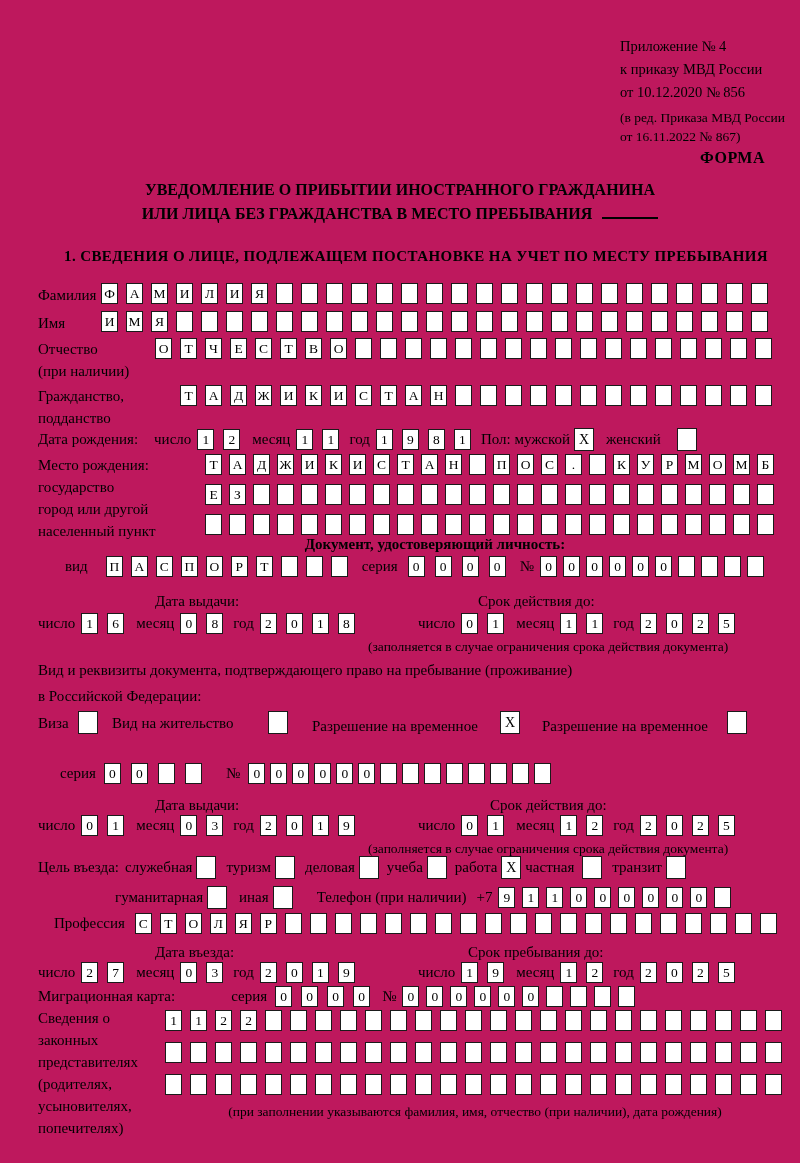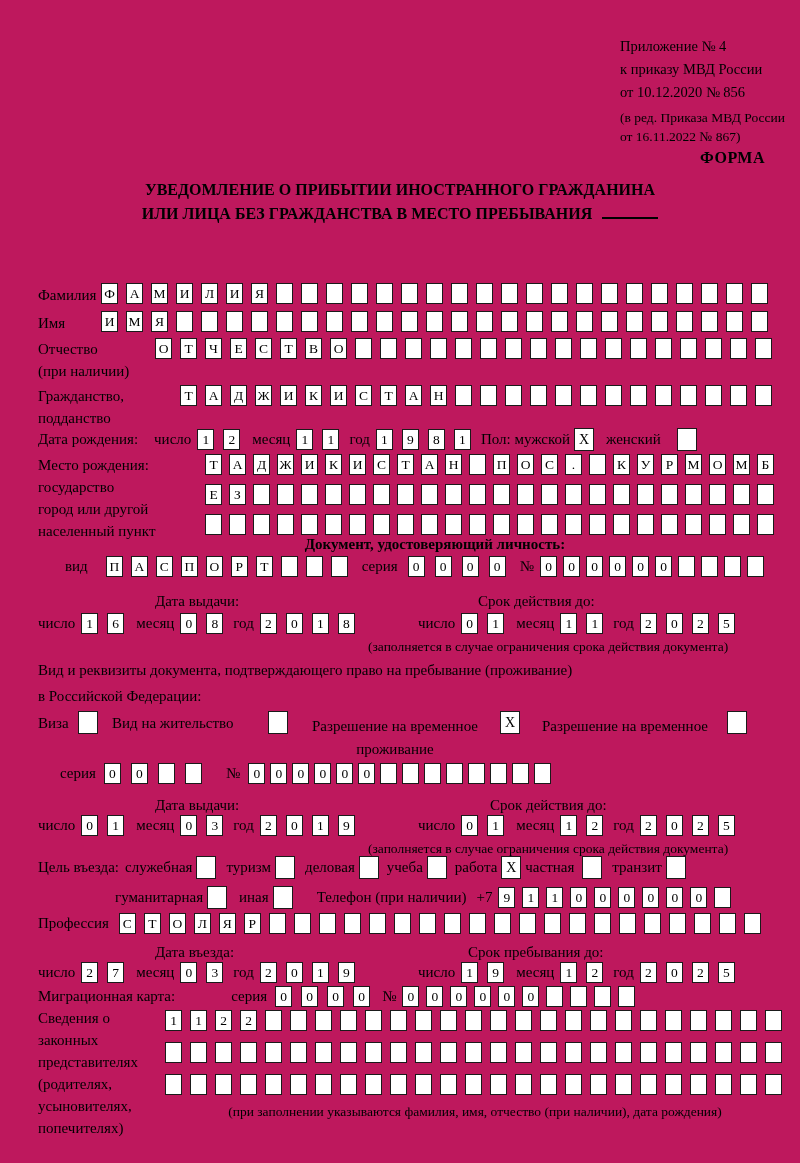--- a/index.html
+++ b/index.html
@@ -33,20 +33,21 @@
   <div class="abs sm2" style="left:620px;top:61px">к приказу МВД России</div>
   <div class="abs sm2" style="left:620px;top:84px">от 10.12.2020 № 856</div>
   <div class="abs small" style="left:620px;top:110px">(в ред. Приказа МВД России</div>
   <div class="abs small" style="left:620px;top:129px">от 16.11.2022 № 867)</div>
   <div class="abs b" style="left:700px;top:149px;font-size:16px;letter-spacing:.5px">ФОРМА</div>
 
   <div class="abs b ctr" style="left:0;top:181px;width:800px;font-size:16px">УВЕДОМЛЕНИЕ О ПРИБЫТИИ ИНОСТРАННОГО ГРАЖДАНИНА</div>
   <div class="abs b ctr" style="left:0;top:205px;width:800px;font-size:16px">
     <span>ИЛИ ЛИЦА БЕЗ ГРАЖДАНСТВА В МЕСТО ПРЕБЫВАНИЯ</span><span class="uline"></span>
   </div>
+  <div class="abs b" style="left:64px;top:248px;font-size:15px;letter-spacing:.4px">1. СВЕДЕНИЯ О ЛИЦЕ, ПОДЛЕЖАЩЕМ ПОСТАНОВКЕ НА УЧЕТ ПО МЕСТУ ПРЕБЫВАНИЯ</div>
 
   <div class="abs" style="left:38px;top:287px">Фамилия</div>
   <div class="boxrow abs" style="left:101px;top:283px">
       <div class="cell">Ф</div>
       <div class="cell">А</div>
       <div class="cell">М</div>
       <div class="cell">И</div>
       <div class="cell">Л</div>
       <div class="cell">И</div>
       <div class="cell">Я</div>
@@ -353,21 +354,20 @@
 
   <div class="abs" style="left:38px;top:662px">Вид и реквизиты документа, подтверждающего право на пребывание (проживание)</div>
   <div class="abs" style="left:38px;top:688px">в Российской Федерации:</div>
 
   <div class="abs" style="left:38px;top:715px">Виза</div>
   <div class="cb abs" style="left:78px;top:711px"></div>
   <div class="abs" style="left:112px;top:715px">Вид на жительство</div>
   <div class="cb abs" style="left:268px;top:711px"></div>
   <div class="abs ctr lh" style="left:300px;top:715px;width:190px">
     <div>Разрешение на временное</div>
-    <div>проживание</div>
   </div>
   <div class="cb abs" style="left:500px;top:711px">X</div>
   <div class="abs ctr lh" style="left:532px;top:715px;width:186px">
     <div>Разрешение на временное</div>
   </div>
   <div class="cb abs" style="left:727px;top:711px"></div>
 
   <div class="row" style="left:60px;top:763px">
     <span>серия</span>
     <div class="boxrow g10 ml8">
@@ -470,21 +470,21 @@
         <div class="cell">0</div>
         <div class="cell">0</div>
         <div class="cell">0</div>
         <div class="cell">0</div>
         <div class="cell">0</div>
         <div class="cell">0</div>
         <div class="cell"></div>
       </div>
   </div>
 
-  <div class="row" style="left:38px;top:913px">
+  <div class="row" style="left:54px;top:913px">
     <span>Профессия</span>
     <div class="boxrow ml10">
         <div class="cell">С</div>
         <div class="cell">Т</div>
         <div class="cell">О</div>
         <div class="cell">Л</div>
         <div class="cell">Я</div>
         <div class="cell">Р</div>
         <div class="cell"></div>
         <div class="cell"></div>

